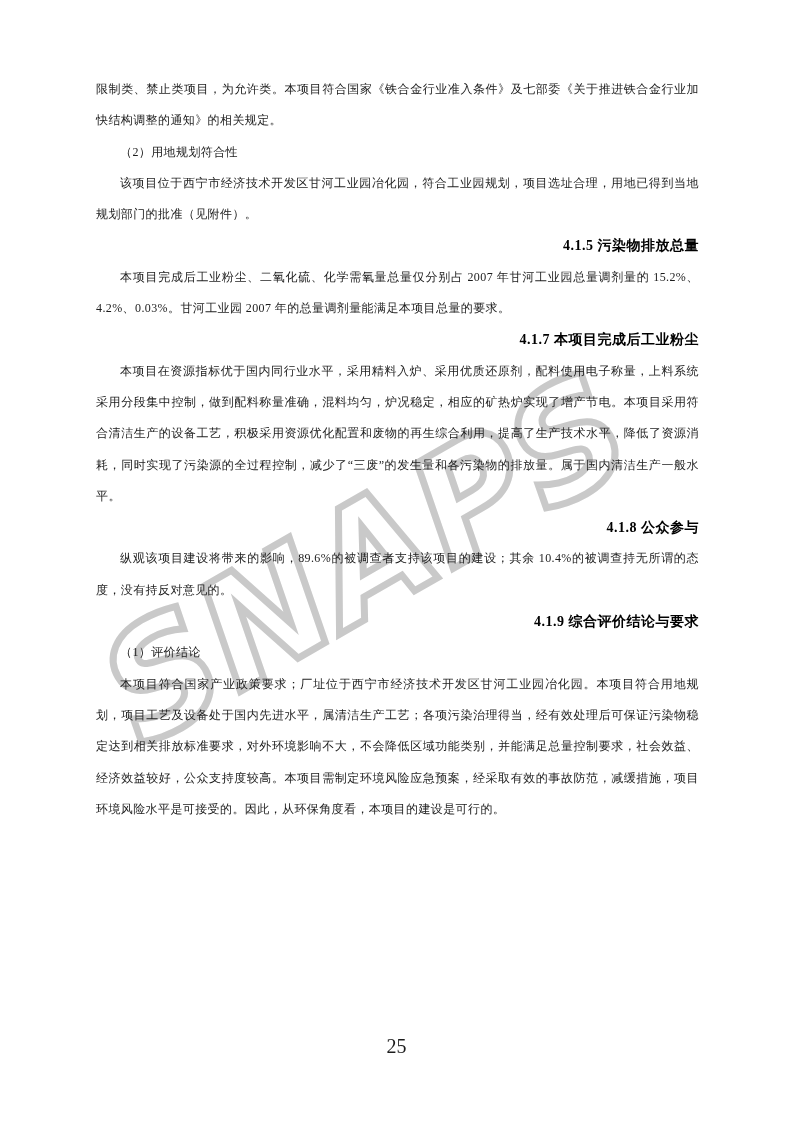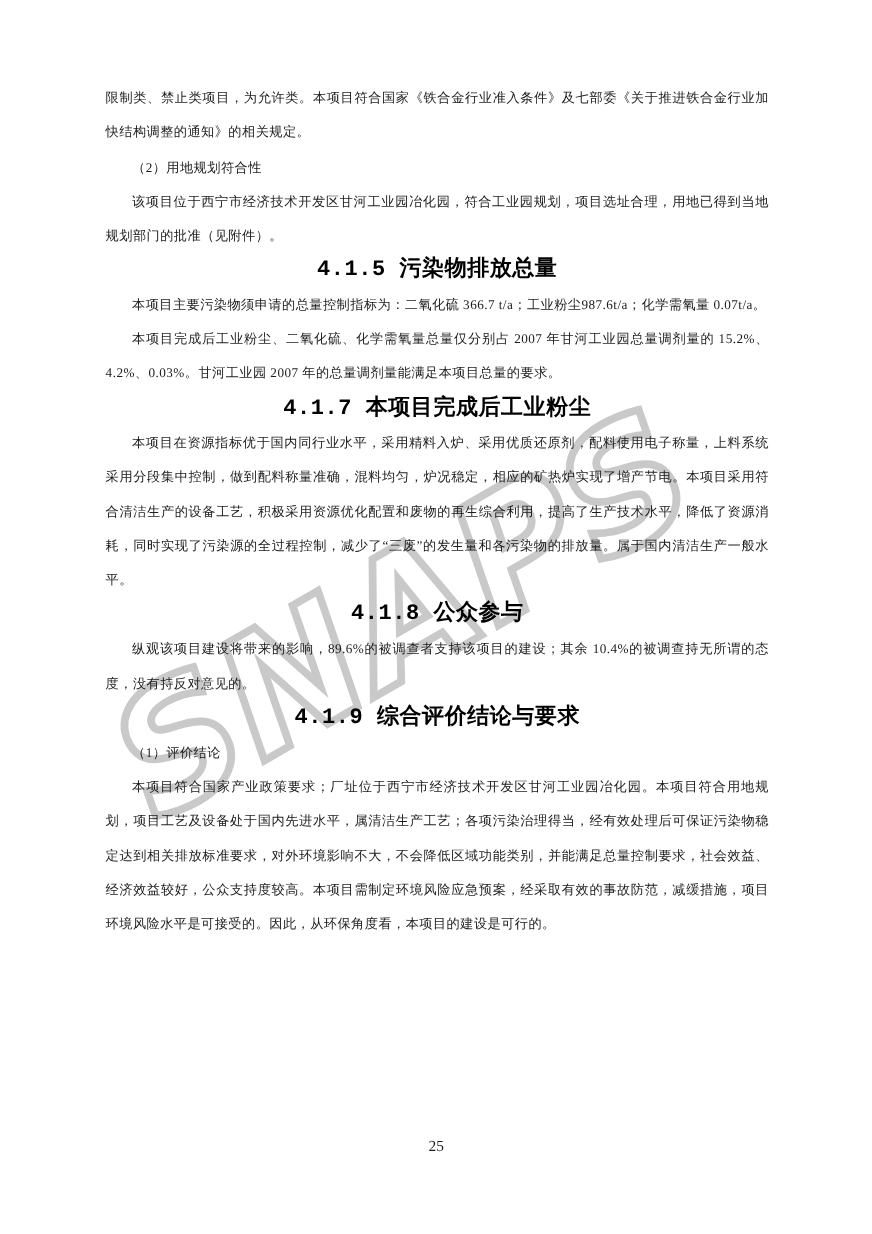--- a/index.html
+++ b/index.html
@@ -38,55 +38,54 @@
     line-height: 31.3px;
     text-align: justify;
     letter-spacing: 0.4px;
     color: #1c1c1c;
   }
   p.body.indent {
     text-indent: 2em;
   }
   h2.sec {
     margin: 0;
-    font-size: 20px;
+    font-size: 14px;
     line-height: 31.3px;
     font-weight: bold;
-    font-family: Liberation Mono, monospace;
+    font-family: Liberation Serif, serif;
     color: #000000;
     letter-spacing: 0.5px;
-    text-align: center;
+    text-align: right;
   }
   .page-number {
     position: absolute;
     left: 0;
     top: 1035px;
     width: 793px;
     text-align: center;
-    font-size: 14px;
+    font-size: 20px;
     z-index: 1;
     font-family: "Liberation Serif", "DejaVu Serif", serif;
     color: #1c1c1c;
   }
 </style>
 </head>
 <body>
 
 <div class="page">
 
   <svg class="watermark-layer" viewBox="0 0 793 1122" xmlns="http://www.w3.org/2000/svg" aria-hidden="true">
     <text transform="translate(372,568) rotate(-30)" text-anchor="middle" dominant-baseline="middle" font-size="150" font-weight="bold" font-style="italic" font-family="DejaVu Sans, sans-serif" letter-spacing="2" fill="none" stroke-width="7" stroke="#c9c9c9">SNAPS</text>
   </svg>
 
   <main class="content">
       <p class="body">限制类、禁止类项目，为允许类。本项目符合国家《铁合金行业准入条件》及七部委《关于推进铁合金行业加快结构调整的通知》的相关规定。</p>
       <p class="body indent">（2）用地规划符合性</p>
       <p class="body indent">该项目位于西宁市经济技术开发区甘河工业园冶化园，符合工业园规划，项目选址合理，用地已得到当地规划部门的批准（见附件）。</p>
       <h2 class="sec">4.1.5 污染物排放总量</h2>
-      <p class="body indent">本项目主要污染物须申请的总量控制指标为：二氧化硫 366.7 t/a；工业粉尘987.6t/a；化学需氧量 0.07t/a。</p>
       <p class="body indent">本项目完成后工业粉尘、二氧化硫、化学需氧量总量仅分别占 2007 年甘河工业园总量调剂量的 15.2%、4.2%、0.03%。甘河工业园 2007 年的总量调剂量能满足本项目总量的要求。</p>
       <h2 class="sec">4.1.7 本项目完成后工业粉尘</h2>
       <p class="body indent">本项目在资源指标优于国内同行业水平，采用精料入炉、采用优质还原剂，配料使用电子称量，上料系统采用分段集中控制，做到配料称量准确，混料均匀，炉况稳定，相应的矿热炉实现了增产节电。本项目采用符合清洁生产的设备工艺，积极采用资源优化配置和废物的再生综合利用，提高了生产技术水平，降低了资源消耗，同时实现了污染源的全过程控制，减少了“三废”的发生量和各污染物的排放量。属于国内清洁生产一般水平。</p>
       <h2 class="sec">4.1.8 公众参与</h2>
       <p class="body indent">纵观该项目建设将带来的影响，89.6%的被调查者支持该项目的建设；其余 10.4%的被调查持无所谓的态度，没有持反对意见的。</p>
       <h2 class="sec">4.1.9 综合评价结论与要求</h2>
       <p class="body indent">（1）评价结论</p>
       <p class="body indent">本项目符合国家产业政策要求；厂址位于西宁市经济技术开发区甘河工业园冶化园。本项目符合用地规划，项目工艺及设备处于国内先进水平，属清洁生产工艺；各项污染治理得当，经有效处理后可保证污染物稳定达到相关排放标准要求，对外环境影响不大，不会降低区域功能类别，并能满足总量控制要求，社会效益、经济效益较好，公众支持度较高。本项目需制定环境风险应急预案，经采取有效的事故防范，减缓措施，项目环境风险水平是可接受的。因此，从环保角度看，本项目的建设是可行的。</p>
     </main>
 

